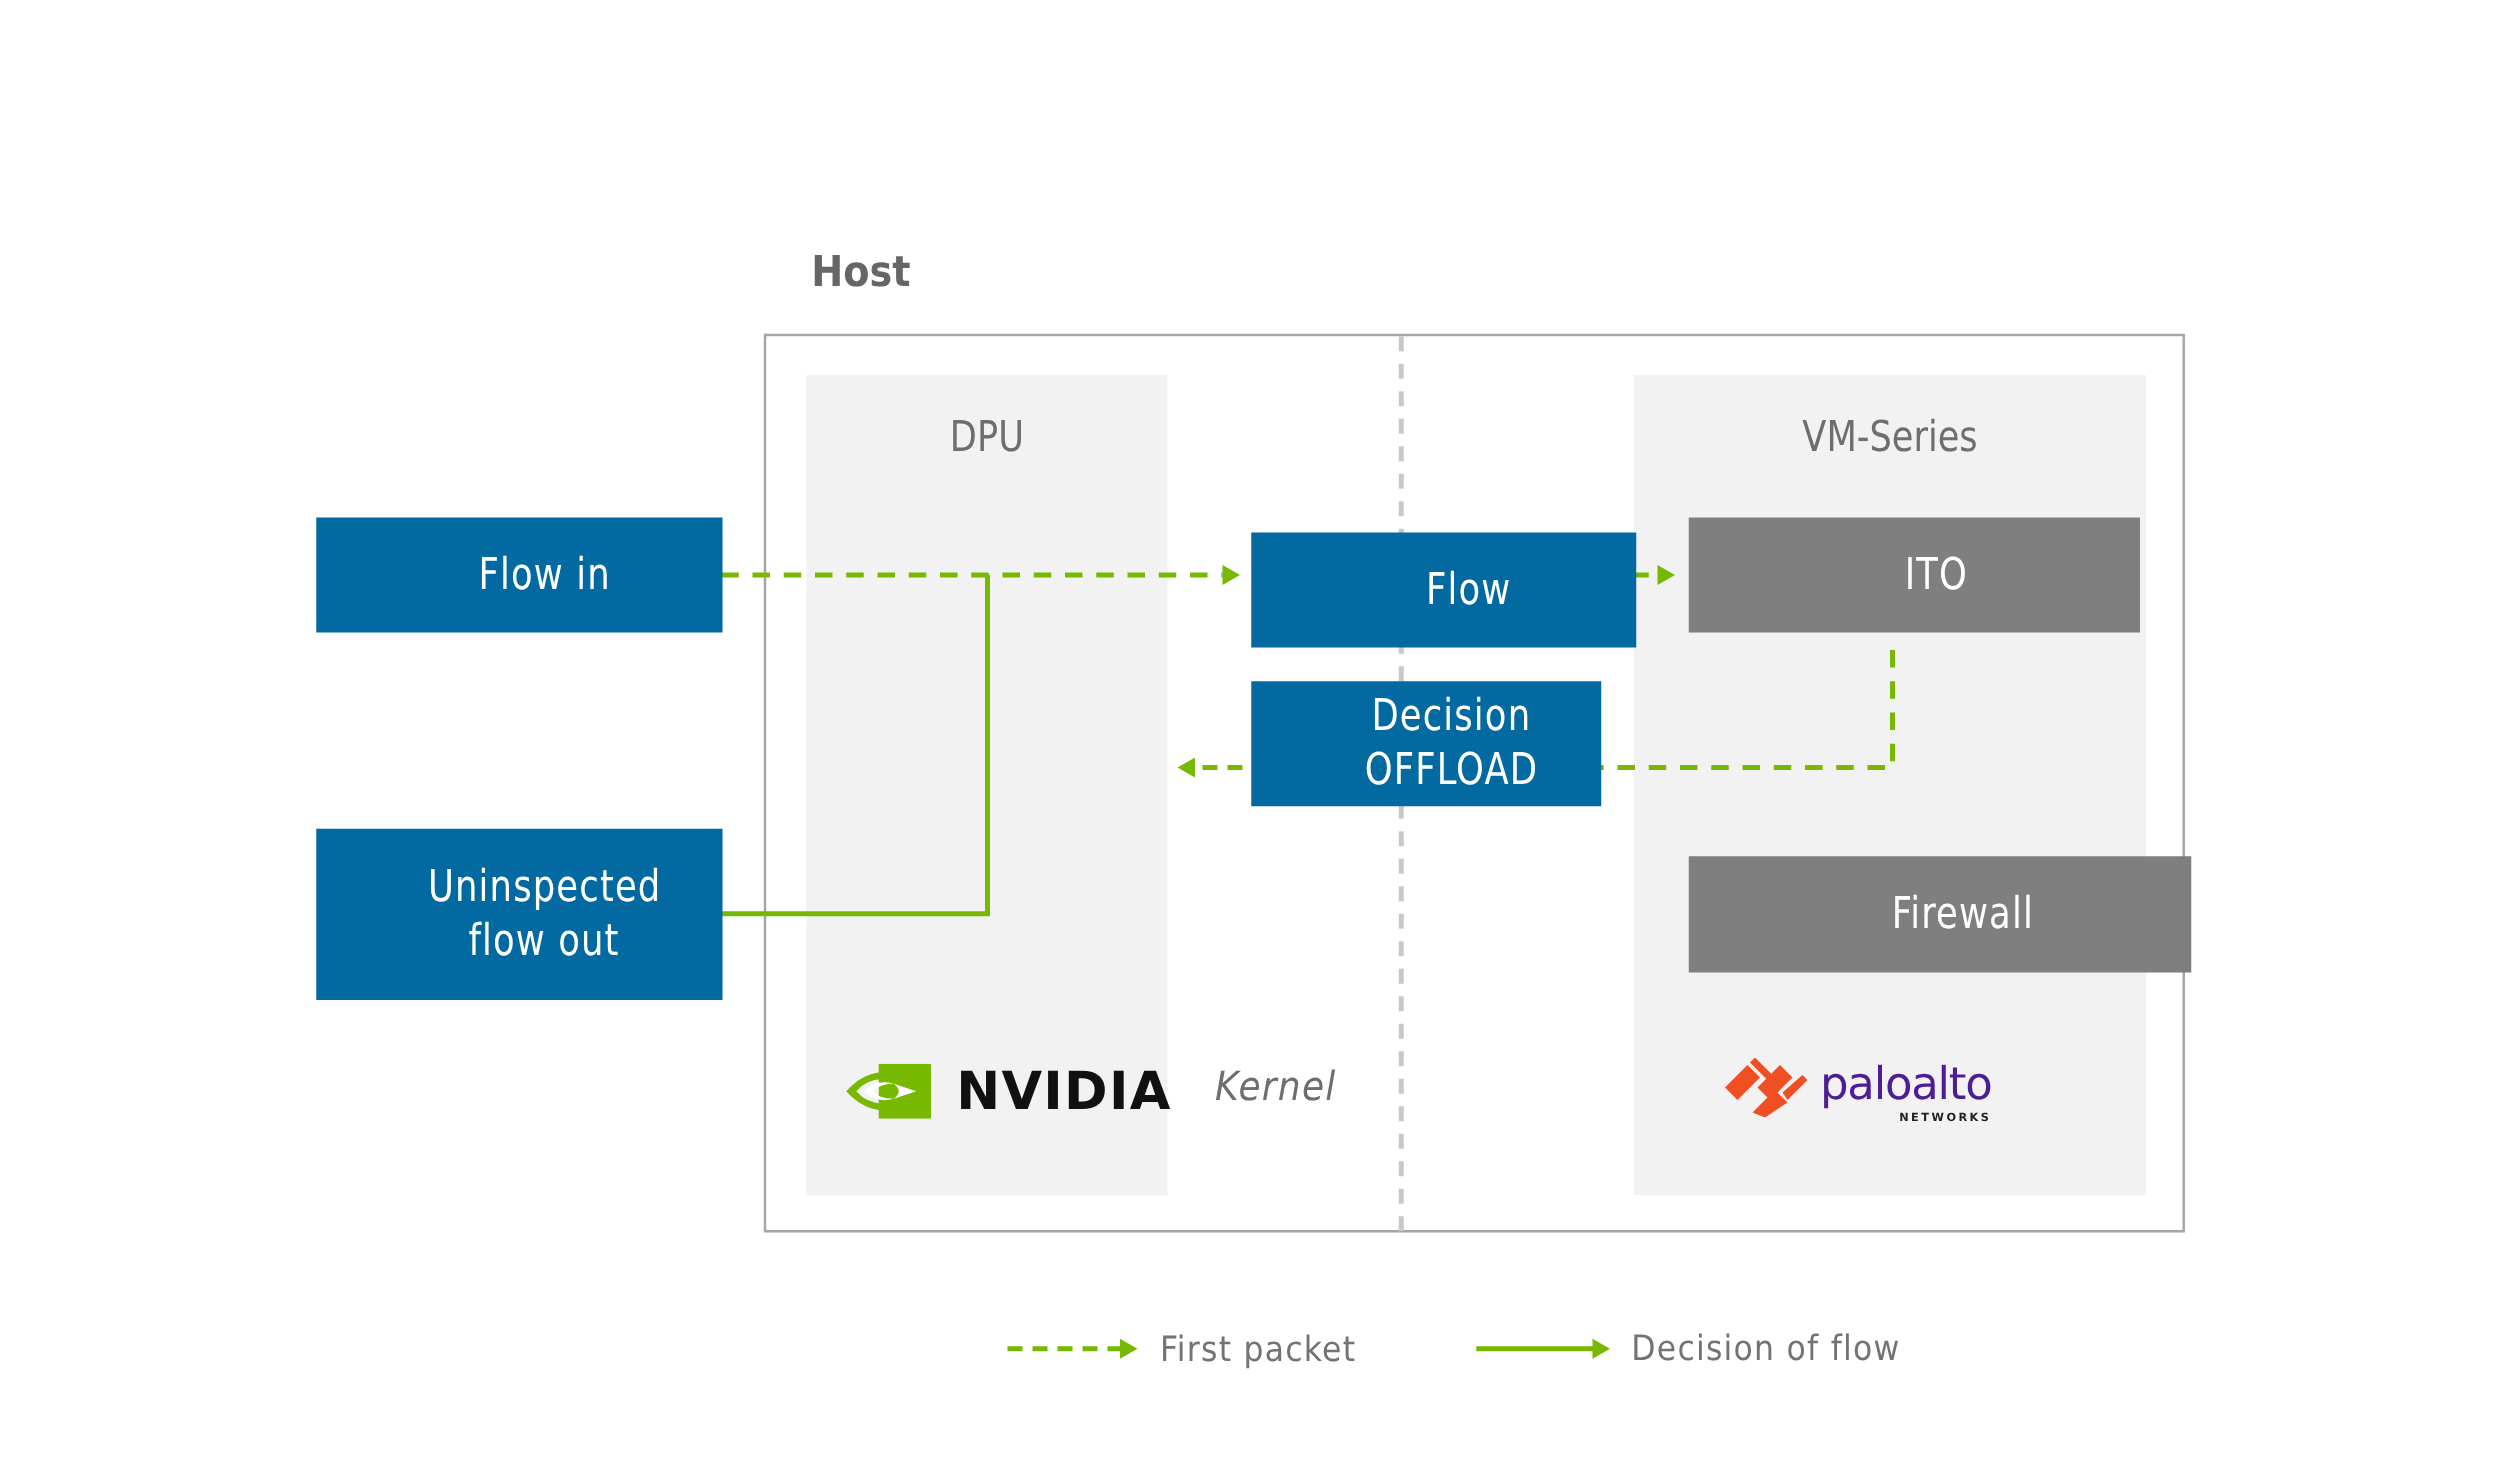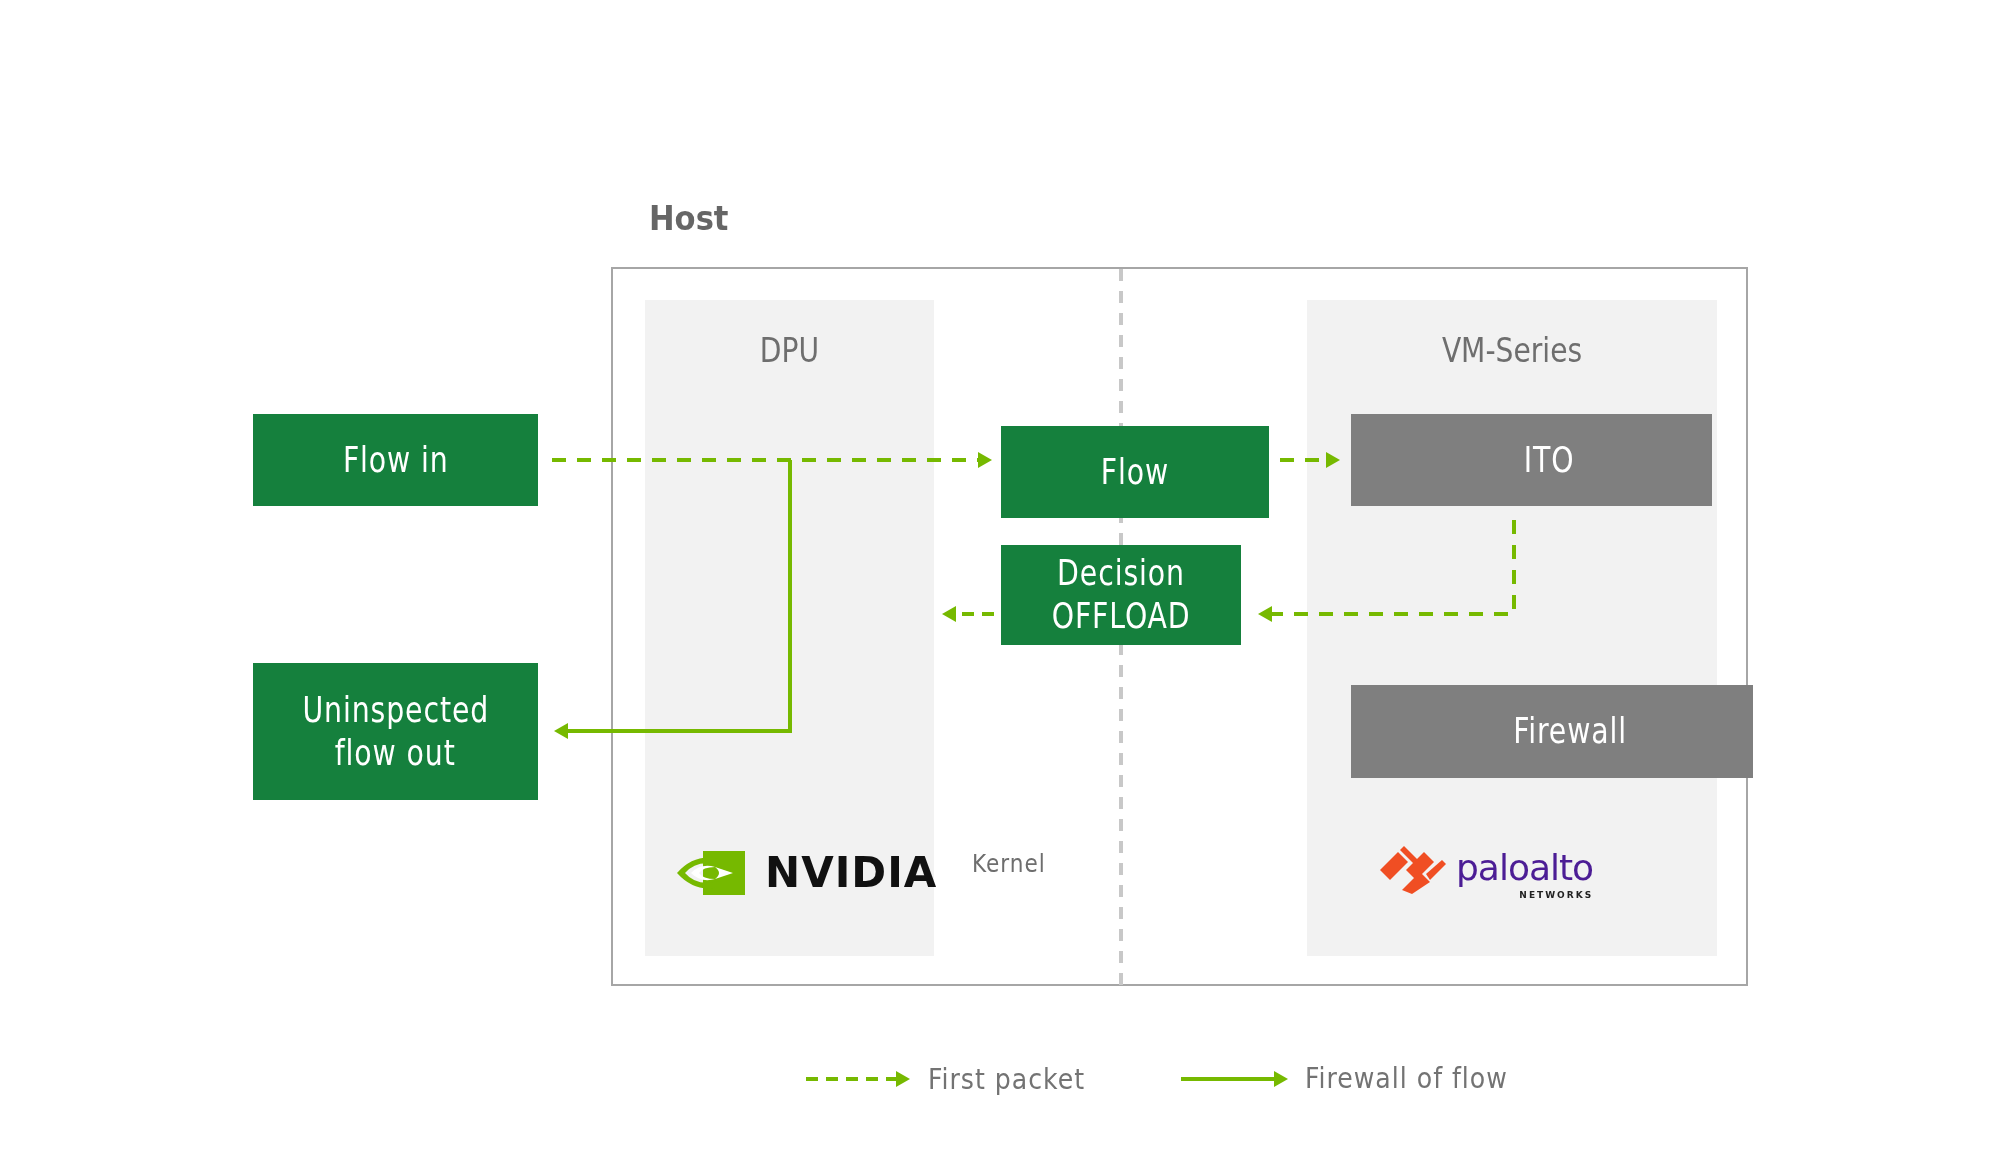--- a/index.html
+++ b/index.html
@@ -4,23 +4,23 @@
 <style>
   html,body{margin:0;padding:0;background:#fff;}
   body{width:2014px;height:1176px;position:relative;overflow:hidden;font-family:"DejaVu Sans Condensed","DejaVu Sans",sans-serif;}
   .abs{position:absolute;}
   .host-label{left:649px;top:198px;font-size:34px;font-weight:bold;color:#666;font-family:"DejaVu Sans",sans-serif;transform:scaleX(0.9);transform-origin:left;}
   .host-box{left:611px;top:267px;width:1137px;height:719px;border:2px solid #a6a6a6;box-sizing:border-box;}
   .panel{background:#f2f2f2;}
   .panel-title{position:absolute;left:0;right:0;top:30px;text-align:center;font-size:34px;color:#6e6e6e;transform:scaleX(0.92);}
   .box{display:flex;align-items:center;justify-content:center;text-align:center;color:#fff;font-size:35px;line-height:43px;transform-origin:center;}
   .box span{display:inline-block;transform:scaleX(0.9);letter-spacing:1px;}
-  .green{background:#15803d;}
+  .green{background:#0369a1;padding-left:40px;}
   .gray{background:#7f7f7f;padding-left:36px;}
-  .kernel{left:972px;top:850px;font-size:24px;color:#6e6e6e;letter-spacing:1px;}
+  .kernel{left:972px;top:850px;font-size:32px;color:#6e6e6e;letter-spacing:1px;font-style:italic;}
   .legend-text{font-size:28px;color:#737373;letter-spacing:1px;}
   svg.overlay{position:absolute;left:0;top:0;}
 </style>
 </head>
 <body>
 
 <div class="abs host-label">Host</div>
 <div class="abs host-box"></div>
 
 <div class="abs panel" style="left:645px;top:300px;width:289px;height:656px;">
@@ -95,13 +95,13 @@
     <polygon points="22,44 40,26 50,36 32,48" fill="#f04e23"></polygon>
     <polygon points="46,28 62,14 66,18 50,34" fill="#f04e23"></polygon>
   </svg>
   <div style="margin-left:10px;display:flex;flex-direction:column;align-items:flex-end;">
     <span style="font-family:'DejaVu Sans',sans-serif;font-weight:normal;font-size:36px;color:#4c1d95;line-height:44px;letter-spacing:-1px;">paloalto</span>
     <span style="font-family:'DejaVu Sans',sans-serif;font-weight:bold;font-size:9px;color:#222;letter-spacing:2px;">NETWORKS</span>
   </div>
 </div>
 
 <div class="abs legend-text" style="left:928px;top:1063px;">First packet</div>
-<div class="abs legend-text" style="left:1305px;top:1062px;">Firewall of flow</div>
+<div class="abs legend-text" style="left:1305px;top:1062px;">Decision of flow</div>
 
 </body></html>

